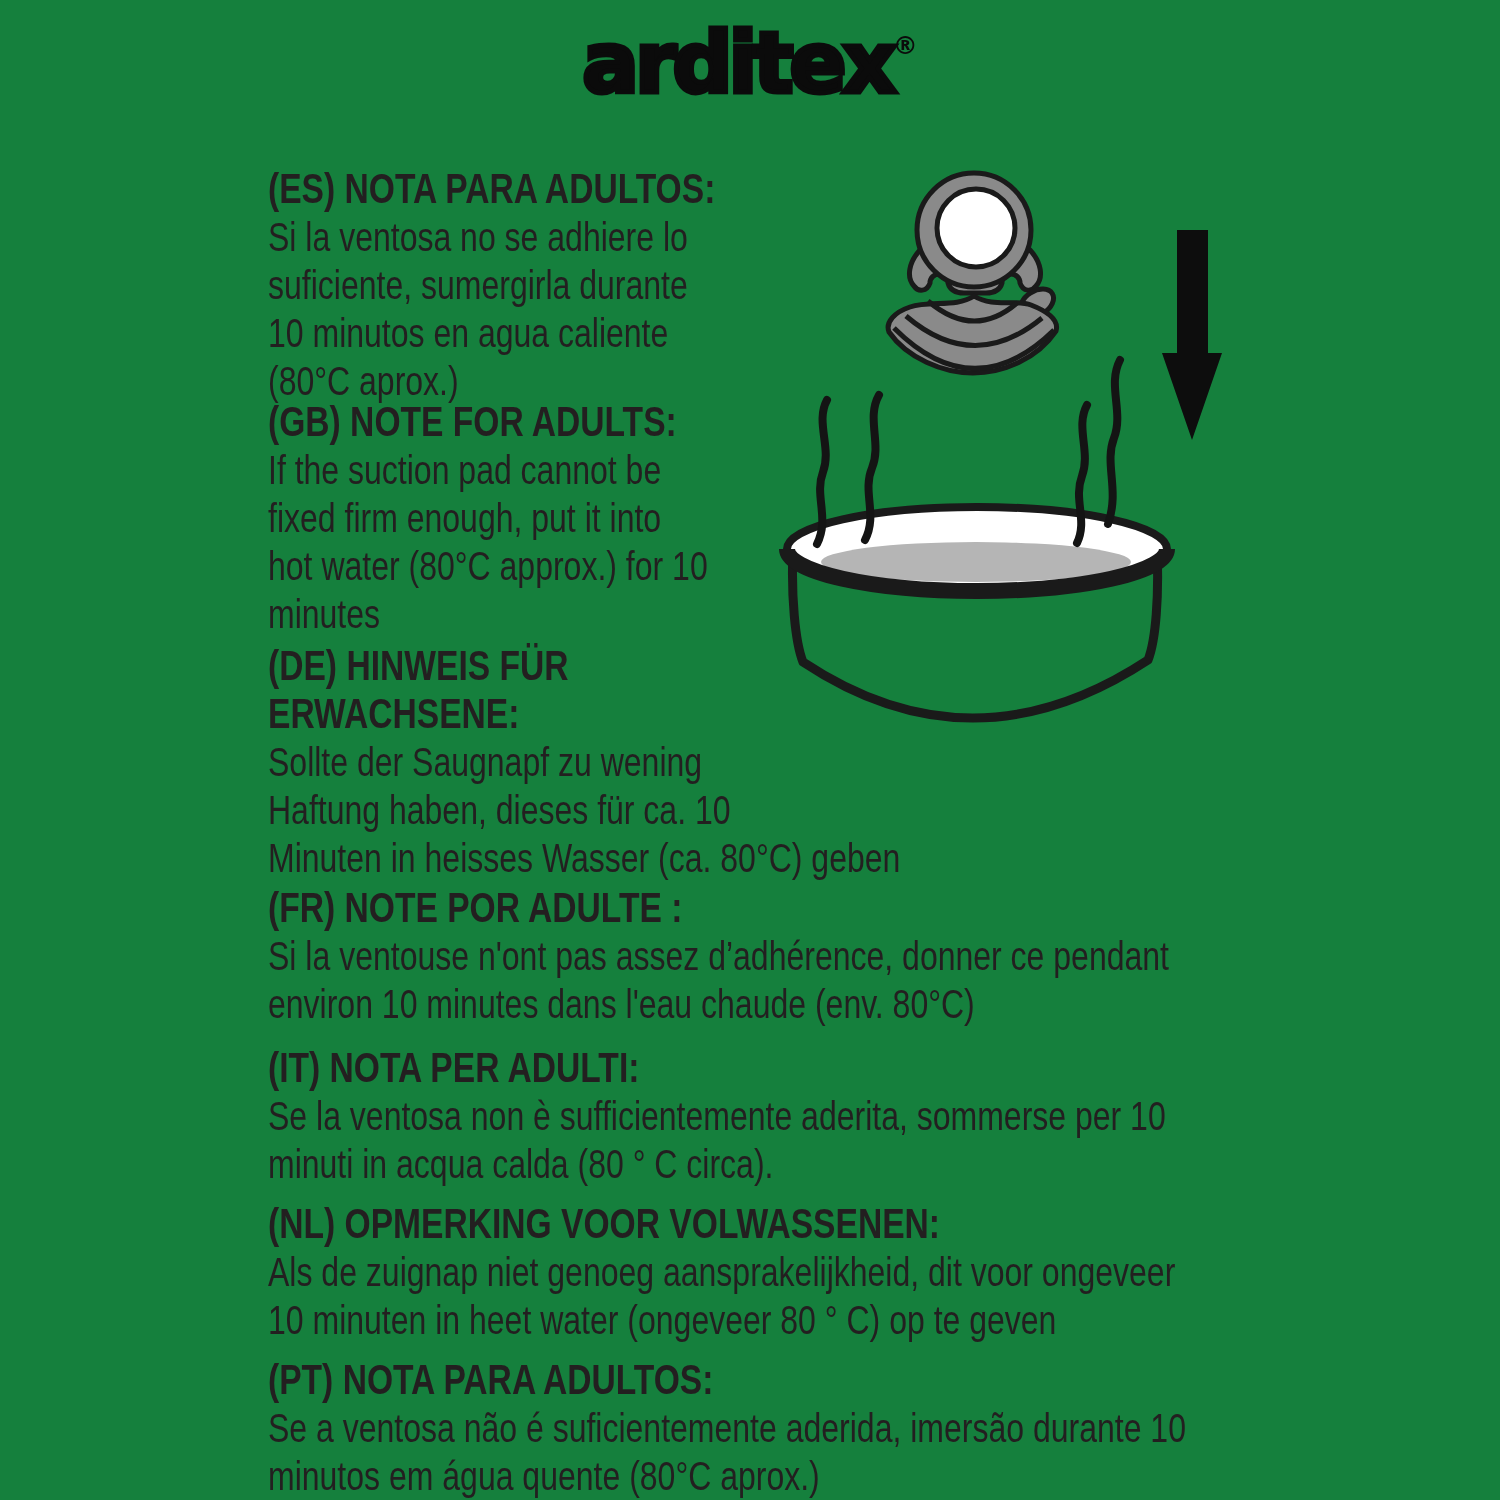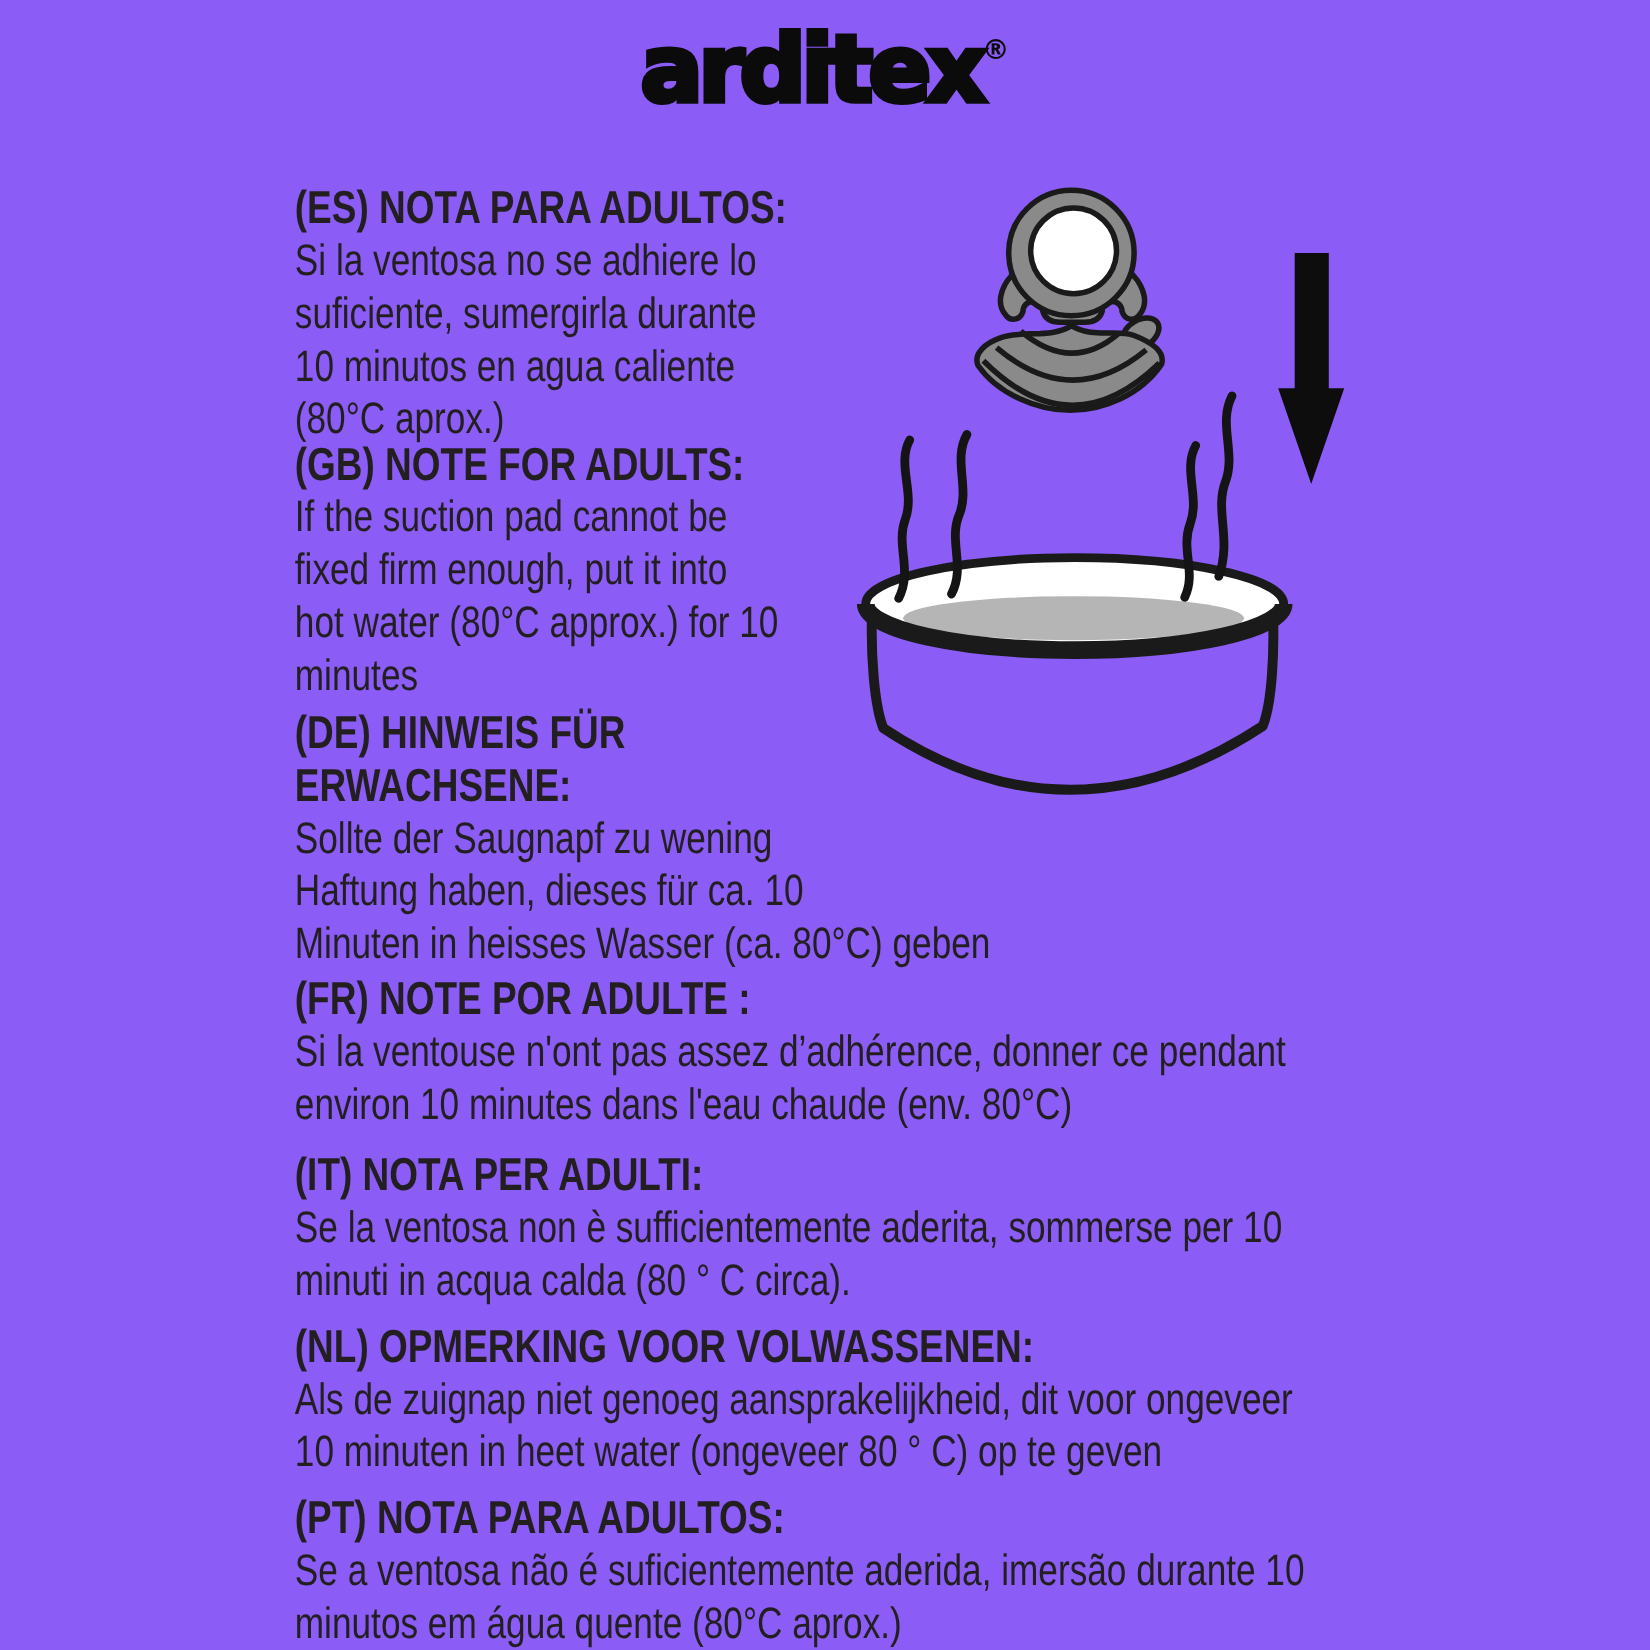--- a/index.html
+++ b/index.html
@@ -1,20 +1,20 @@
 <!DOCTYPE html>
 <html><head>
 <meta charset="utf-8">
 <style>
   html, body { margin: 0; padding: 0; background: #ffffff; }
   .stage {
     position: relative;
     width: 1500px;
     height: 1500px;
-    background: #8b5cf6;
+    background: #15803d;
     overflow: hidden;
     font-family: "Liberation Sans", sans-serif;
     color: #231f20;
   }
 
   
   .logo {
     position: absolute;
     top: 8px;
     left: 0;

